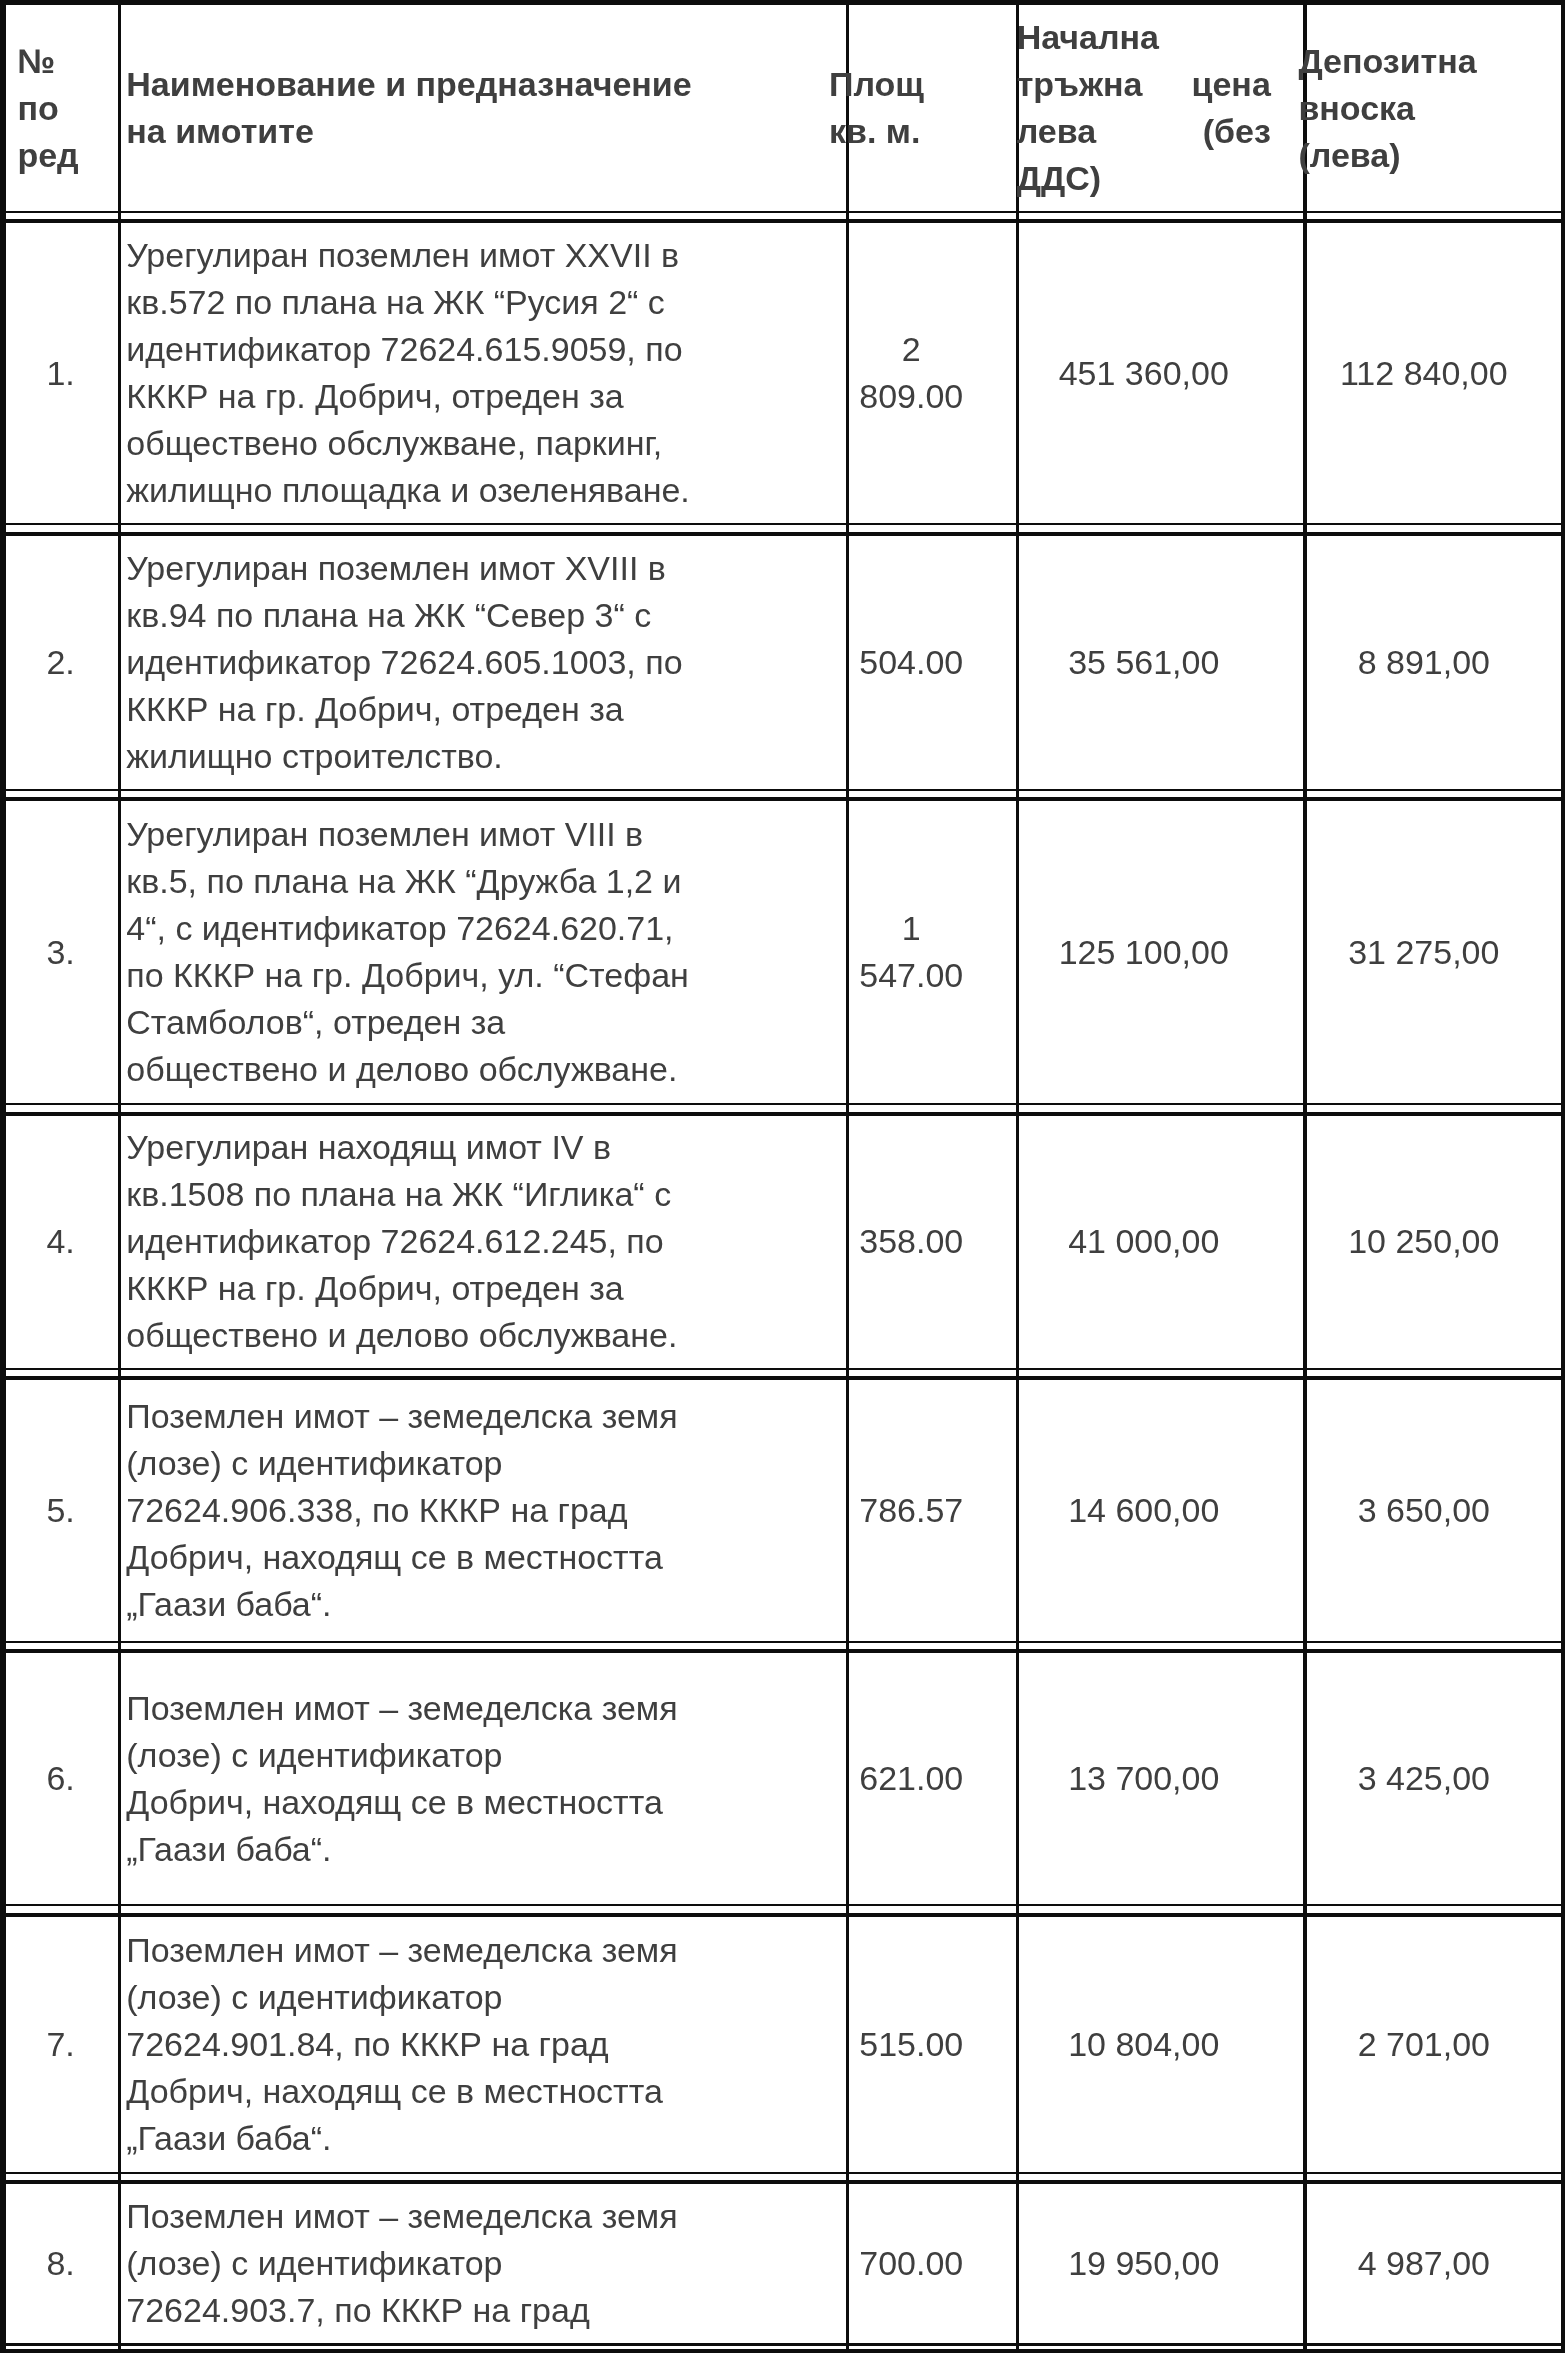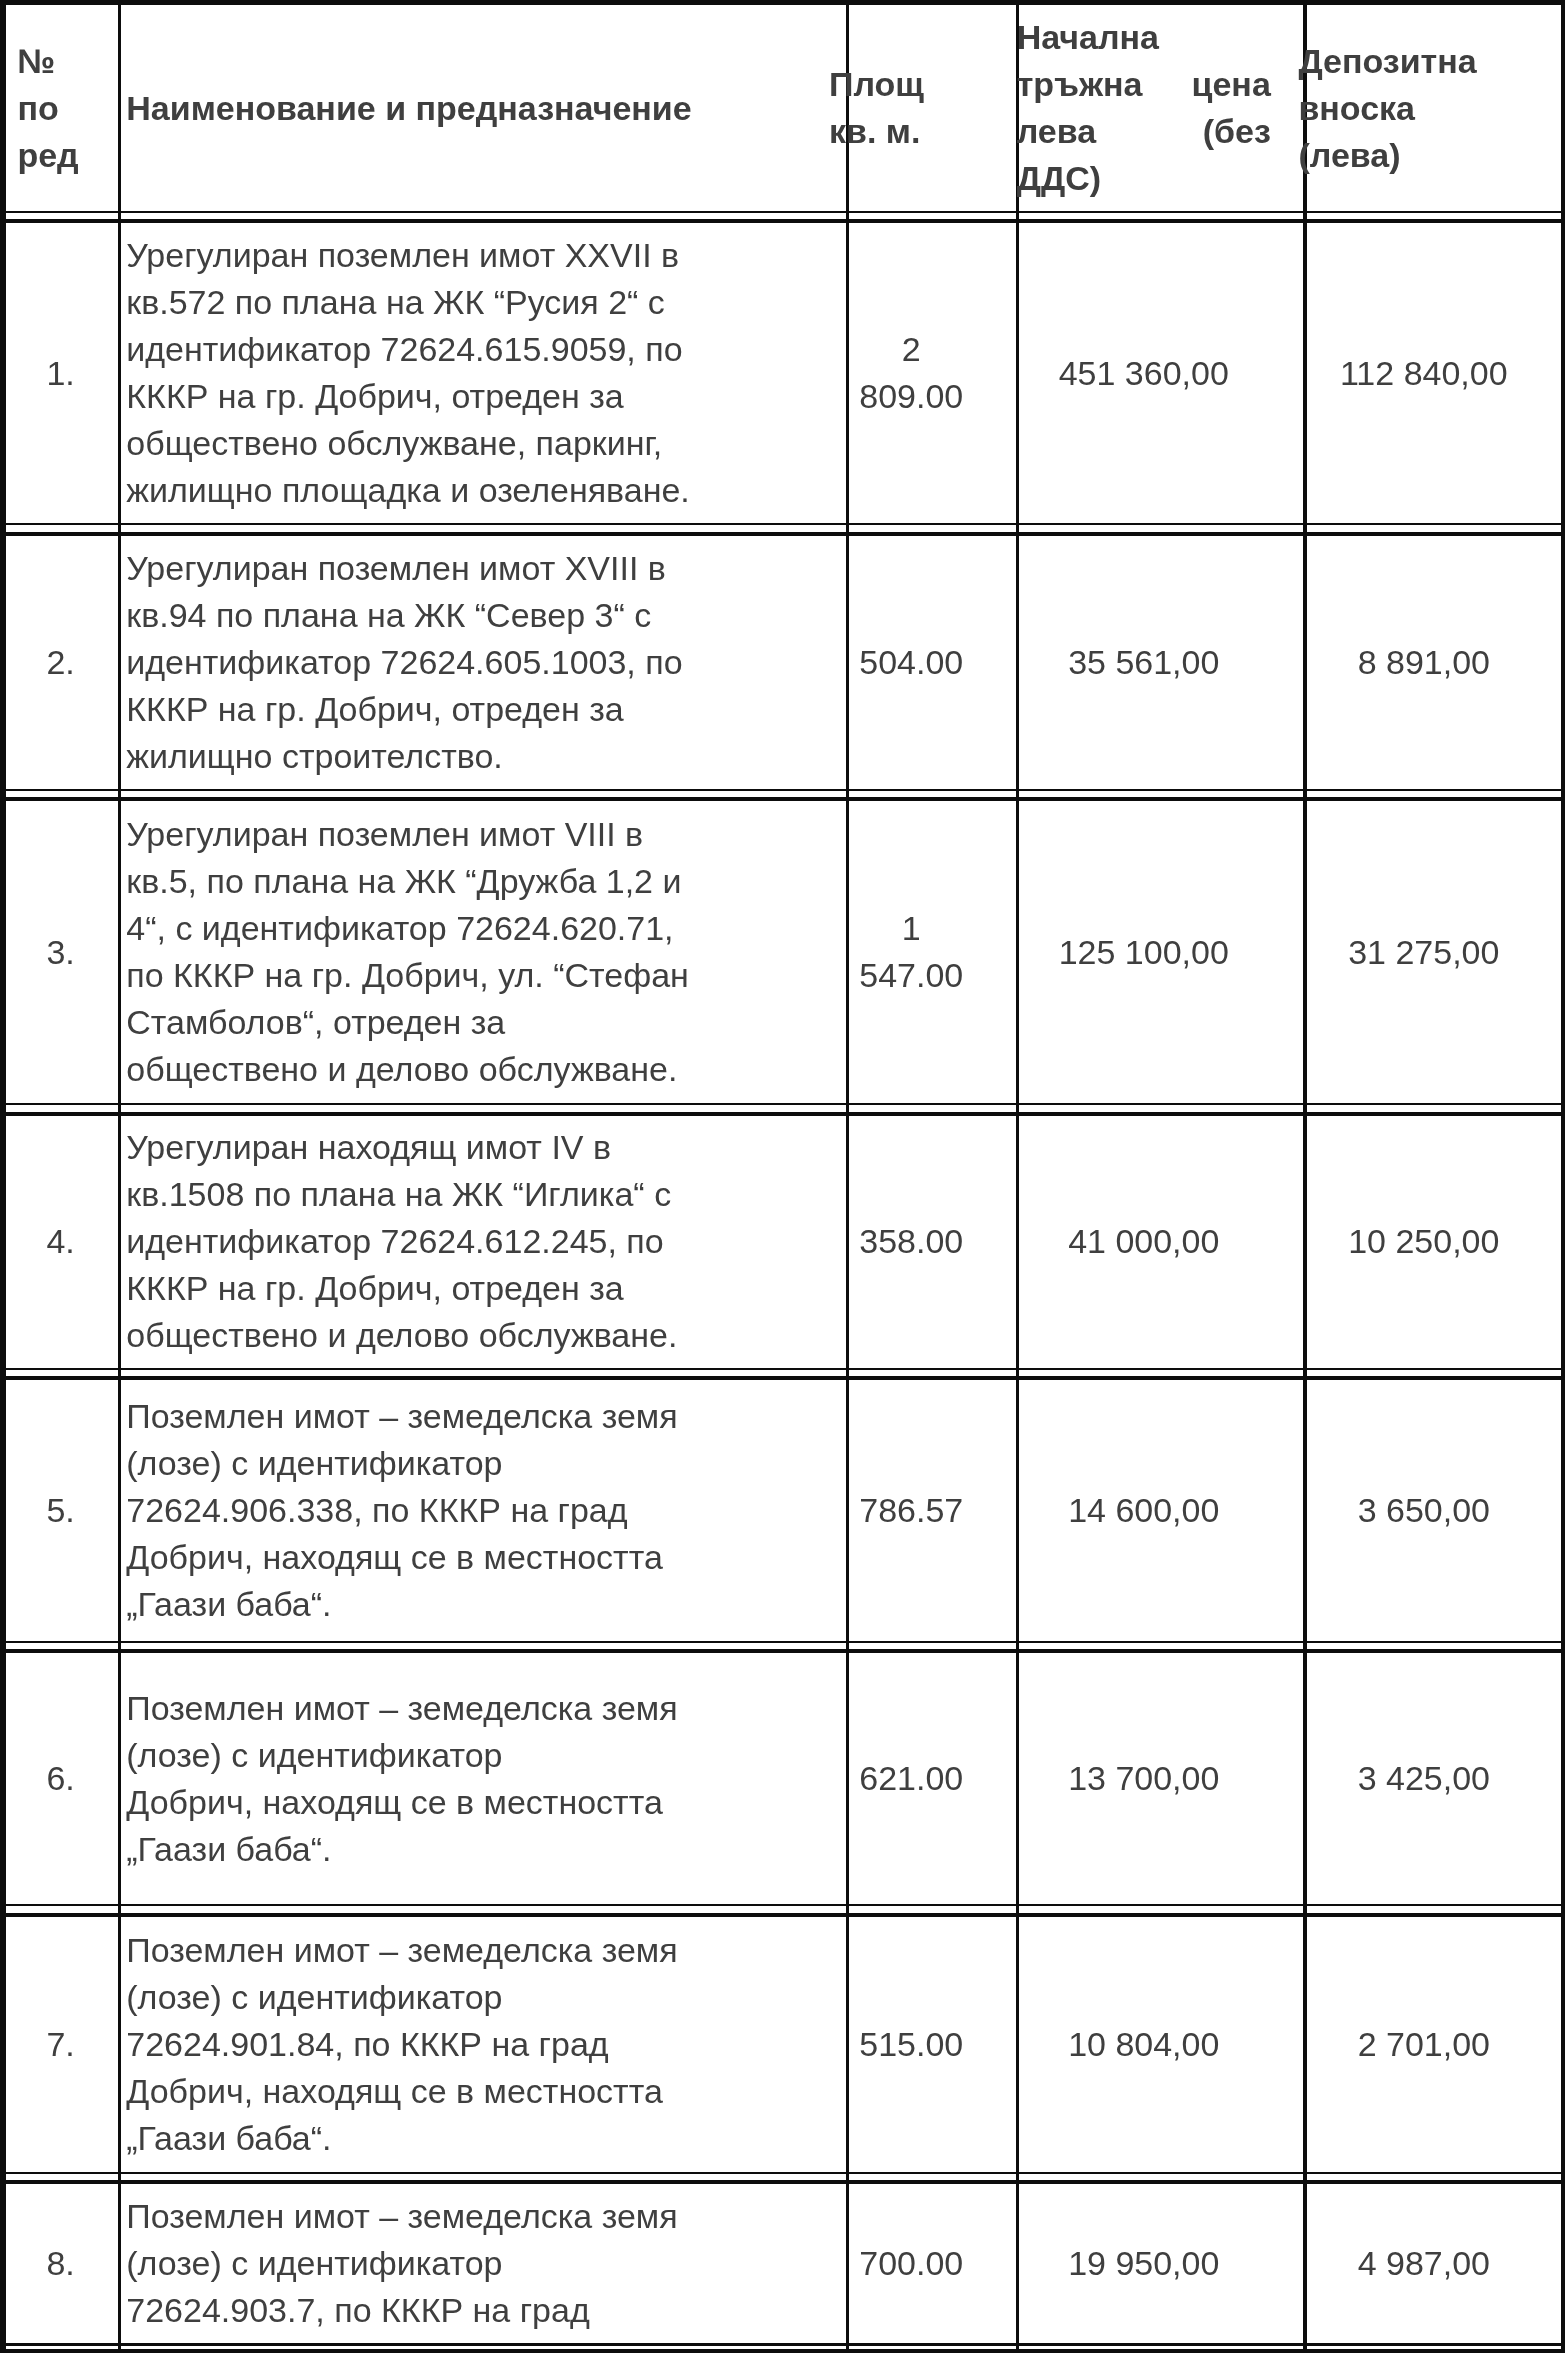--- a/index.html
+++ b/index.html
@@ -79,20 +79,21 @@
   <div class="rows">
 
     <div class="row header r-h">
       <div class="cell c1 left">
           <div>№</div>
           <div>по</div>
           <div>ред</div>
         </div>
       <div class="cell c2 left">
           <div>Наименование и предназначение</div>
+          <div>на имотите</div>
         </div>
       <div class="cell c3 left">
           <div>Площ</div>
           <div>кв. м.</div>
         </div>
       <div class="cell c4 left justify-each">
           <div>Начална</div>
           <div>тръжна цена</div>
           <div>лева (без</div>
           <div>ДДС)</div>

